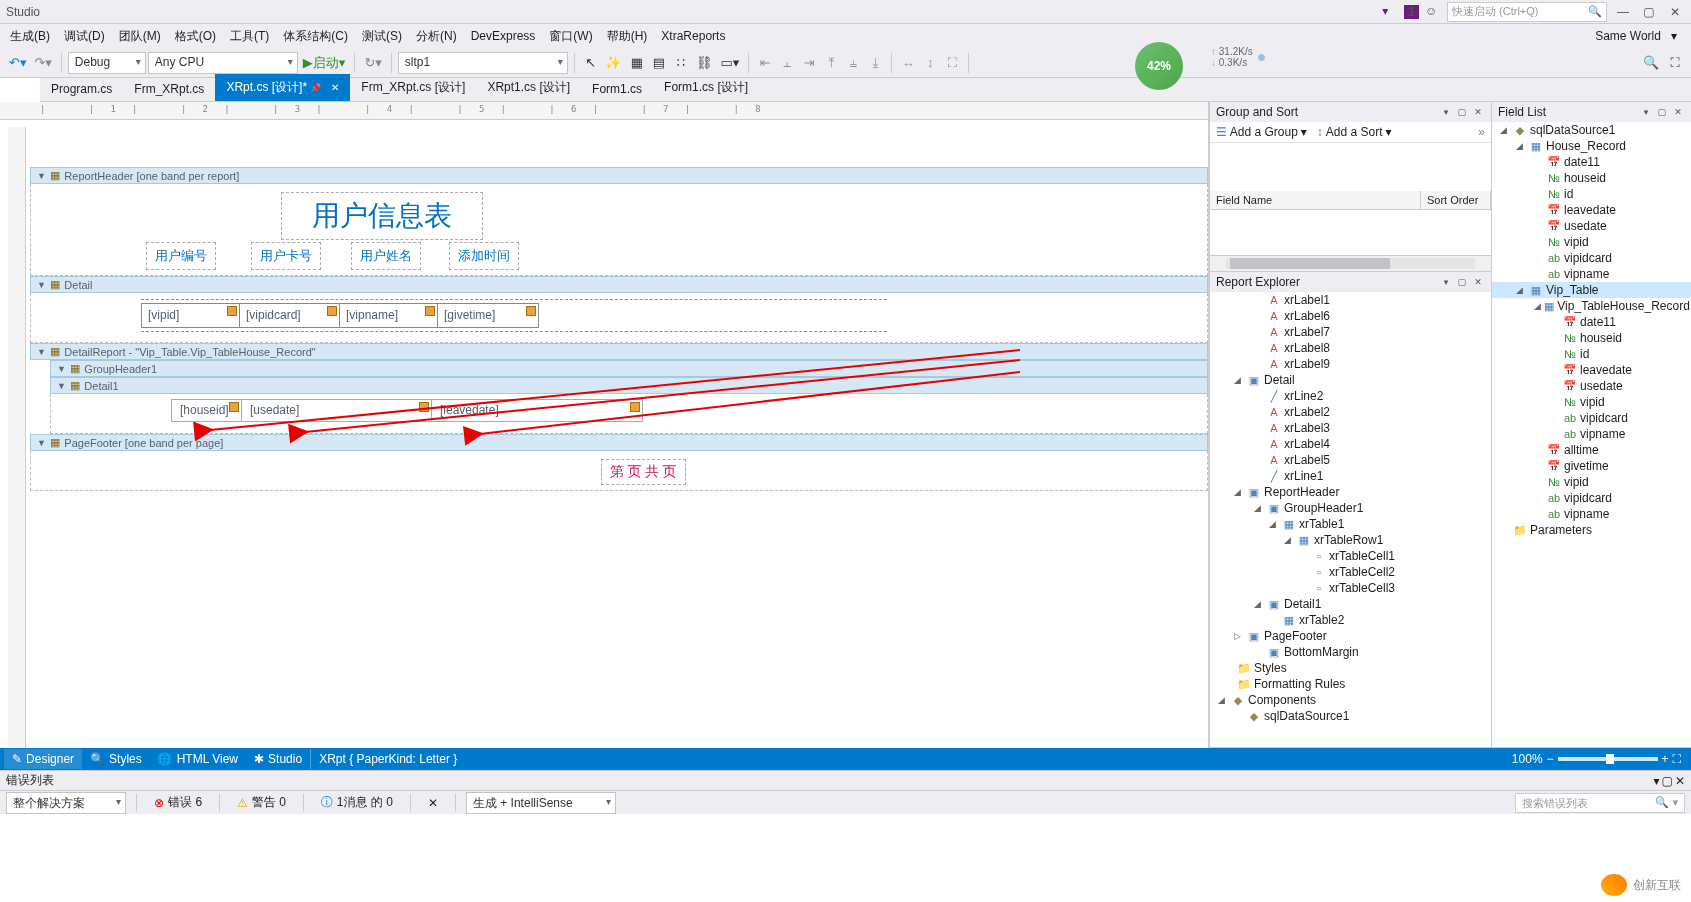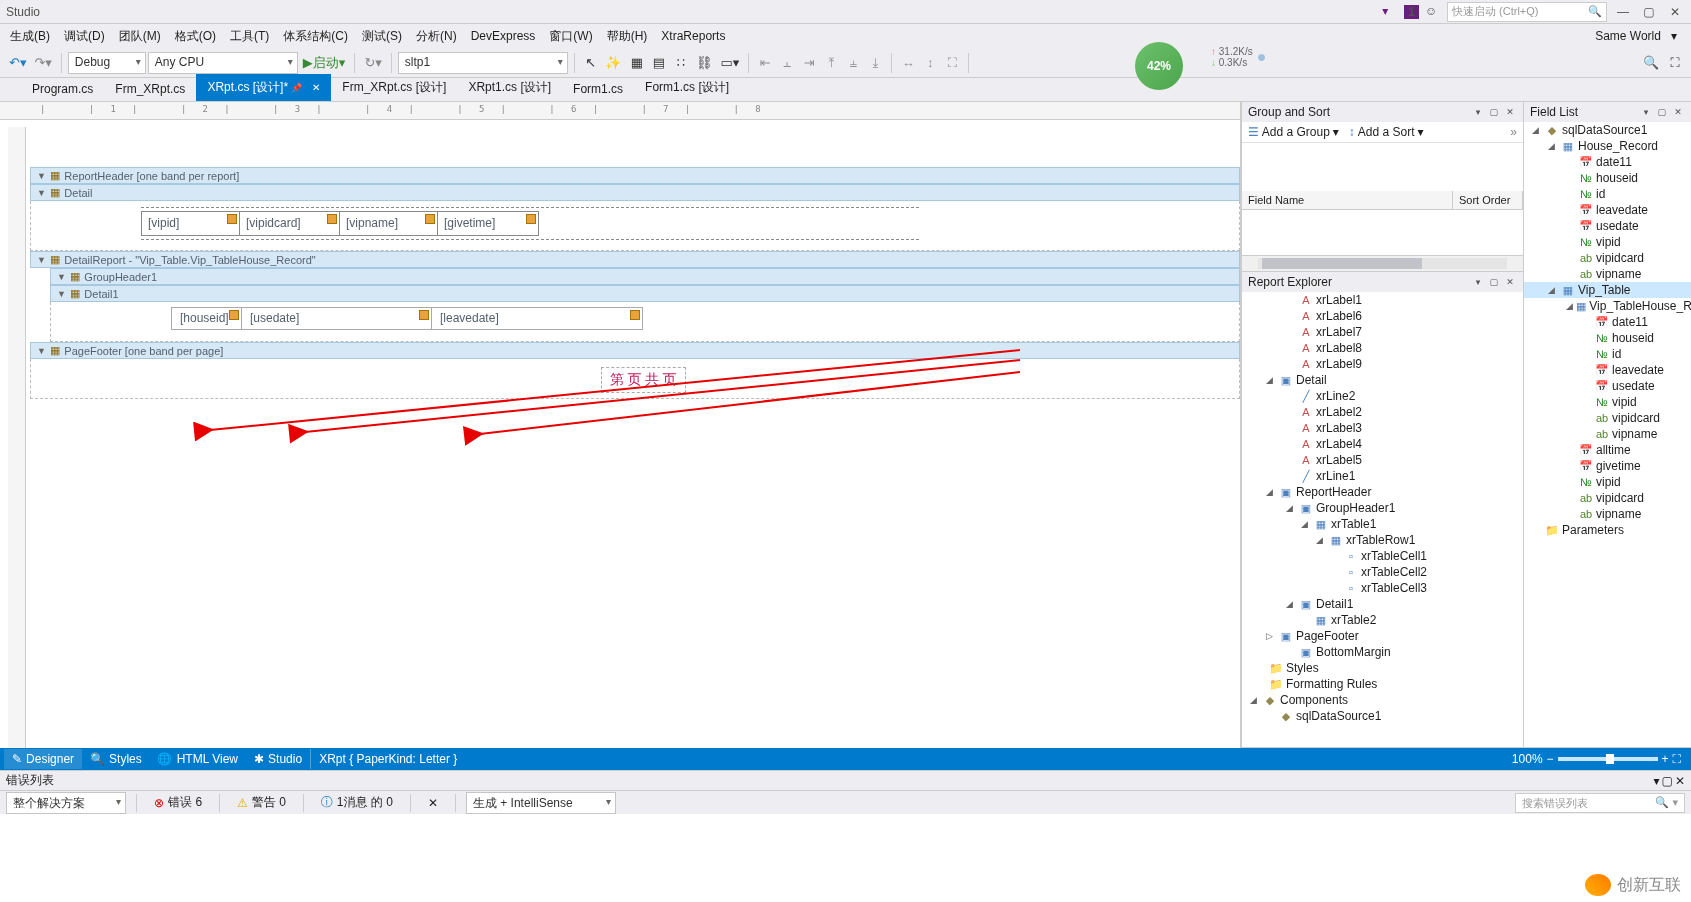--- a/index.html
+++ b/index.html
@@ -15,21 +15,21 @@
 .menubar { height: 24px; display: flex; align-items: center; padding: 0 4px; background: #eeeef2; gap: 2px; }
 .menubar .menu { padding: 3px 6px; font-size: 12px; }
 .menubar .right { margin-left: auto; display: flex; align-items: center; gap: 10px; padding-right: 10px; }
 .toolbar { height: 30px; display: flex; align-items: center; padding: 0 6px; background: #eeeef2; border-bottom: 1px solid #ccc; gap: 2px; }
 .tbtn { min-width: 20px; height: 22px; display: inline-flex; align-items: center; justify-content: center; padding: 0 3px; color: #333; font-size: 13px; }
 .dropdown { height: 22px; border: 1px solid #c5c5c5; background: #fff; padding: 2px 18px 2px 6px; position: relative; font-size: 12px; color: #333; }
 .dropdown::after { content: "▾"; position: absolute; right: 4px; top: 3px; color: #666; font-size: 10px; }
 .play { color: #388a34; }
 .tb-sep { width: 1px; height: 20px; background: #ccc; margin: 0 4px; }
 
-.tabs { height: 24px; display: flex; align-items: flex-end; background: #eeeef2; border-bottom: 1px solid #ccc; padding-left: 21px; }
+.tabs { height: 24px; display: flex; align-items: flex-end; background: #eeeef2; border-bottom: 1px solid #ccc; padding-left: 0; margin-left: 40px; }
 .tab { padding: 4px 10px; font-size: 12px; color: #1e1e1e; border: 1px solid transparent; position: relative; }
 .tab.active { background: #007acc; color: #fff; }
 .tab.active .close { color: #fff; }
 .tab .close { margin-left: 6px; font-size: 10px; color: #888; }
 
 .main { display: flex; height: 646px; }
 .design-area { flex: 1; background: #fff; position: relative; overflow: hidden; border-right: 1px solid #ccc; }
 .ruler { height: 18px; background: #f5f5f5; border-bottom: 1px solid #ccc; position: relative; font-size: 9px; color: #888; padding-left: 40px; }
 .ruler-marks { position: absolute; left: 40px; right: 0; top: 2px; letter-spacing: 0; font-family: monospace; }
 .canvas { position: absolute; left: 30px; top: 25px; right: 0; bottom: 0; background: #fff; }
@@ -80,37 +80,37 @@
 .ti-icon.band { color: #4f81bd; }
 .ti-icon.table { color: #4f81bd; }
 .ti-icon.cell { color: #4f81bd; }
 .ti-icon.ds { color: #938953; }
 .ti-icon.folder { color: #a87108; }
 .ti-icon.num { color: #1f7f1f; }
 .ti-icon.date { color: #1f497d; }
 .ti-icon.str { color: #548235; }
 .ti-toggle { width: 10px; font-size: 9px; color: #666; }
 
-.right-panels { width: 168px; border-left: 1px solid #ccc; display: flex; flex-direction: column; }
+.right-panels { width: 200px; border-left: 1px solid #ccc; display: flex; flex-direction: column; }
 
 .bottom-tabs { height: 22px; background: #007acc; color: #fff; display: flex; align-items: center; padding: 0 4px; font-size: 12px; }
 .btab { padding: 3px 8px; display: flex; align-items: center; gap: 4px; }
 .bottom-tabs .zoom { margin-left: auto; display: flex; align-items: center; gap: 4px; padding-right: 6px; }
 .zoom-slider { width: 100px; height: 4px; background: #cce6ff; position: relative; }
 .zoom-thumb { position: absolute; left: 48px; top: -3px; width: 8px; height: 10px; background: #fff; }
 
 .err-head { height: 20px; background: #eeeef2; border-top: 1px solid #ccc; display: flex; align-items: center; padding: 0 6px; font-size: 12px; }
 .err-head .pbtns { margin-left: auto; display: flex; gap: 2px; }
 .err-bar { height: 24px; background: #eeeef2; border-top: 1px solid #ccc; display: flex; align-items: center; padding: 0 6px; font-size: 12px; gap: 10px; }
 .err-bar .eitem { display: flex; align-items: center; gap: 4px; padding: 2px 6px; border: 1px solid transparent; }
 .err-bar .esep { width: 1px; height: 18px; background: #ccc; }
 .search-err { margin-left: auto; width: 170px; height: 20px; border: 1px solid #ccc; background: #fff; padding: 2px 6px; color: #999; font-size: 11px; }
 .status-circle { position: absolute; width: 48px; height: 48px; border-radius: 50%; background: linear-gradient(135deg, #6dc06d, #4ba64b); display: flex; align-items: center; justify-content: center; color: #fff; font-size: 12px; font-weight: bold; }
 .net-widget { position: absolute; display: flex; align-items: center; gap: 4px; font-size: 10px; color: #666; }
-.watermark { position: absolute; right: 4px; bottom: 4px; font-size: 16px; color: #8a8a8a; font-family: "Microsoft YaHei"; display: flex; align-items: center; gap: 6px; background: rgba(255,255,255,0.7); padding: 2px 6px; }
+.watermark { position: absolute; right: 4px; bottom: 4px; font-size: 12px; color: #8a8a8a; font-family: "Microsoft YaHei"; display: flex; align-items: center; gap: 6px; background: rgba(255,255,255,0.7); padding: 2px 6px; }
 .watermark-icon { width: 26px; height: 22px; border-radius: 50%; background: linear-gradient(45deg,#ffb000,#ff7a00); display: inline-block; position: relative; }
 </style>
 </head>
 <body>
 
 <div class="titlebar">
   <span>Studio</span>
   <div class="right">
     <span class="tb-icon" style="color:#68217a">▾</span>
     <span class="badge">1</span>
@@ -204,20 +204,27 @@
     </div>
     <div class="vruler"></div>
     <div class="canvas">
 
       <div style="margin-top:40px">
         <div class="band-header">
           <span class="band-toggle">▼</span>
           <span class="band-icon">▦</span>
           <span>ReportHeader [one band per report]</span>
         </div>
+        <div class="band-content" style="height:92px">
+          <div class="report-title">用户信息表</div>
+          <div class="col-label" style="left:115px">用户编号</div>
+          <div class="col-label" style="left:220px">用户卡号</div>
+          <div class="col-label" style="left:320px">用户姓名</div>
+          <div class="col-label" style="left:418px">添加时间</div>
+        </div>
       </div>
 
       <div>
         <div class="band-header">
           <span class="band-toggle">▼</span>
           <span class="band-icon">▦</span>
           <span>Detail</span>
         </div>
         <div class="band-content" style="height:50px">
           <div style="position:absolute;left:110px;top:6px;right:320px;height:1px;border-top:1px dashed #888"></div>

